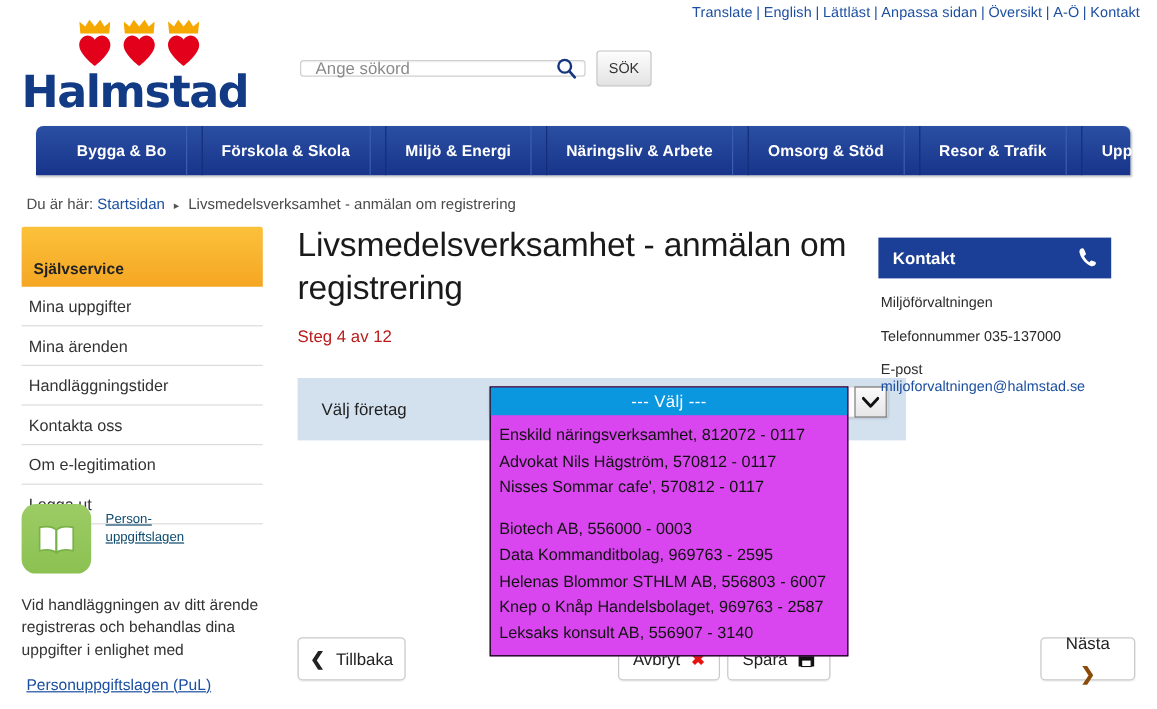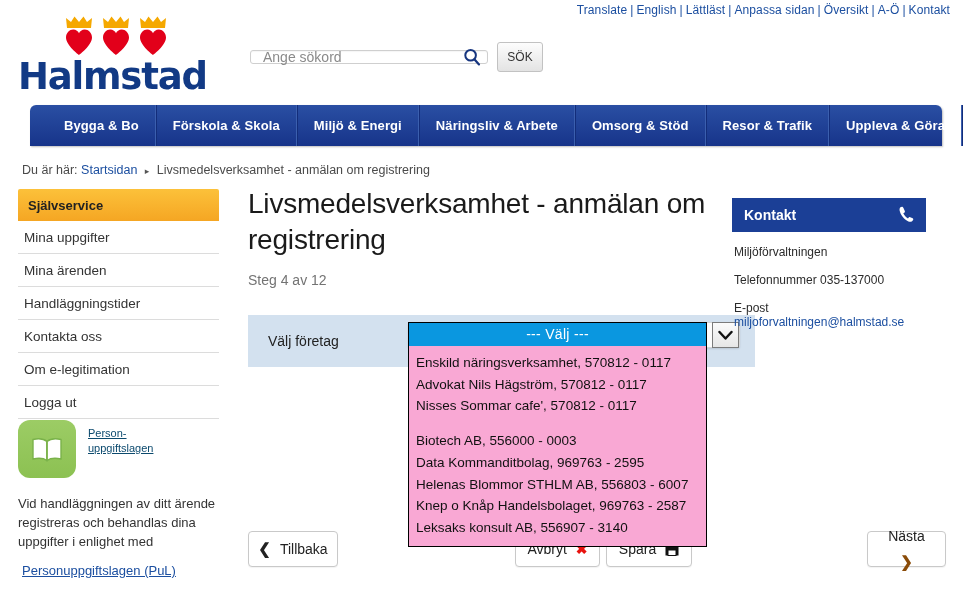--- a/index.html
+++ b/index.html
@@ -83,39 +83,40 @@
   .nav-item {
     flex: 0 0 auto;
     color:#fff; font-size:13px; font-weight:bold;
     display:flex; align-items:center; justify-content:center;
     padding: 0 16px;
     border-right: 1px solid #3b5fae;
     border-left: 1px solid #132d7a;
     cursor:pointer;
     white-space: nowrap;
     letter-spacing: 0.1px;
+    margin-left: 12px;
   }
   .nav-item:first-child { border-left: none; margin-left: 18px; }
   .nav-item:last-child { border-right: none; }
 
   
   .breadcrumb {
     position:absolute; left:22px; top:163px;
     font-size: 12.5px; color:#4a4a4a;
   }
   .breadcrumb a { color:#1c4fa0; text-decoration:none; }
   .bc-arrow { color:#555; padding: 0 4px; font-size: 9px; }
   .bc-current { color:#4a4a4a; }
 
   
   .sidebar { position:absolute; left: 18px; top: 189px; width: 201px; }
   .sb-header {
     background: linear-gradient(#fcc13a, #f5a623);
     color:#222; font-weight:bold; font-size:13px;
-    padding: 9px 10px 8px 10px;
+    padding: 27px 10px 8px 10px;
     border-radius: 2px 2px 0 0;
   }
   .sb-item {
     font-size: 13.5px; color:#333;
     padding: 9px 10px 8px 6px;
     border-bottom: 1px solid #dcdcdc;
     cursor: pointer;
   }
   .sb-item:first-of-type { border-top: none; }
 
@@ -140,21 +141,21 @@
     margin-top: 11px; margin-left: 4px;
     font-size: 13px; color:#1c4fa0; text-decoration: underline; cursor:pointer;
   }
 
   
   .main { position:absolute; left: 248px; top: 186px; width: 470px; }
   .page-title {
     font-size: 28px; color:#1a1a1a; font-weight: normal;
     line-height: 1.28; margin: 0; letter-spacing: -0.2px;
   }
-  .step { margin-top: 14px; font-size: 14px; color:#737373; }
+  .step { margin-top: 14px; font-size: 14px; color:#b91c1c; }
 
   .formrow {
     position:absolute; left: 248px; top: 315px;
     width: 507px; height: 52px;
     background: #d3e1ef;
     display:flex; align-items:center;
   }
   .formrow-label {
     font-size: 14px; font-weight:normal; color:#222;
     padding-left: 20px; width: 160px;
@@ -176,21 +177,21 @@
     background: linear-gradient(#fbfbfb, #e6e6e6);
     display:flex; align-items:center; justify-content:center;
     cursor: pointer;
   }
 
   
   .dropdown {
     position:absolute; left: 408px; top: 322px;
     width: 299px;
     border: 1px solid #000;
-    background: #f9a8d4;
+    background: #d946ef;
     z-index: 50;
   }
   .dd-selected {
     background: #0a97e0;
     color: #fff;
     font-size: 14px;
     text-align: center;
     padding: 3px 0 4px 0;
     letter-spacing: 0.3px;
     cursor: pointer;
@@ -341,21 +342,21 @@
 
   <div class="formrow">
     <div class="formrow-label">Välj företag</div>
   </div>
 
   <div class="select-shell"></div>
 
   <div class="dropdown">
     <div class="dd-selected">--- Välj ---</div>
     <div class="dd-list">
-      <div class="dd-opt">Enskild näringsverksamhet,  570812 - 0117</div>
+      <div class="dd-opt">Enskild näringsverksamhet,  812072 - 0117</div>
       <div class="dd-opt">Advokat Nils Hägström,  570812 - 0117</div>
       <div class="dd-opt">Nisses Sommar cafe',  570812 - 0117</div>
       <div class="dd-spacer"></div>
       <div class="dd-opt">Biotech AB,  556000 - 0003</div>
       <div class="dd-opt">Data Kommanditbolag,  969763 - 2595</div>
       <div class="dd-opt">Helenas Blommor STHLM  AB, 556803 - 6007</div>
       <div class="dd-opt">Knep o Knåp Handelsbolaget, 969763 - 2587</div>
       <div class="dd-opt"> Leksaks konsult AB,  556907 - 3140</div>
     </div>
   </div>

